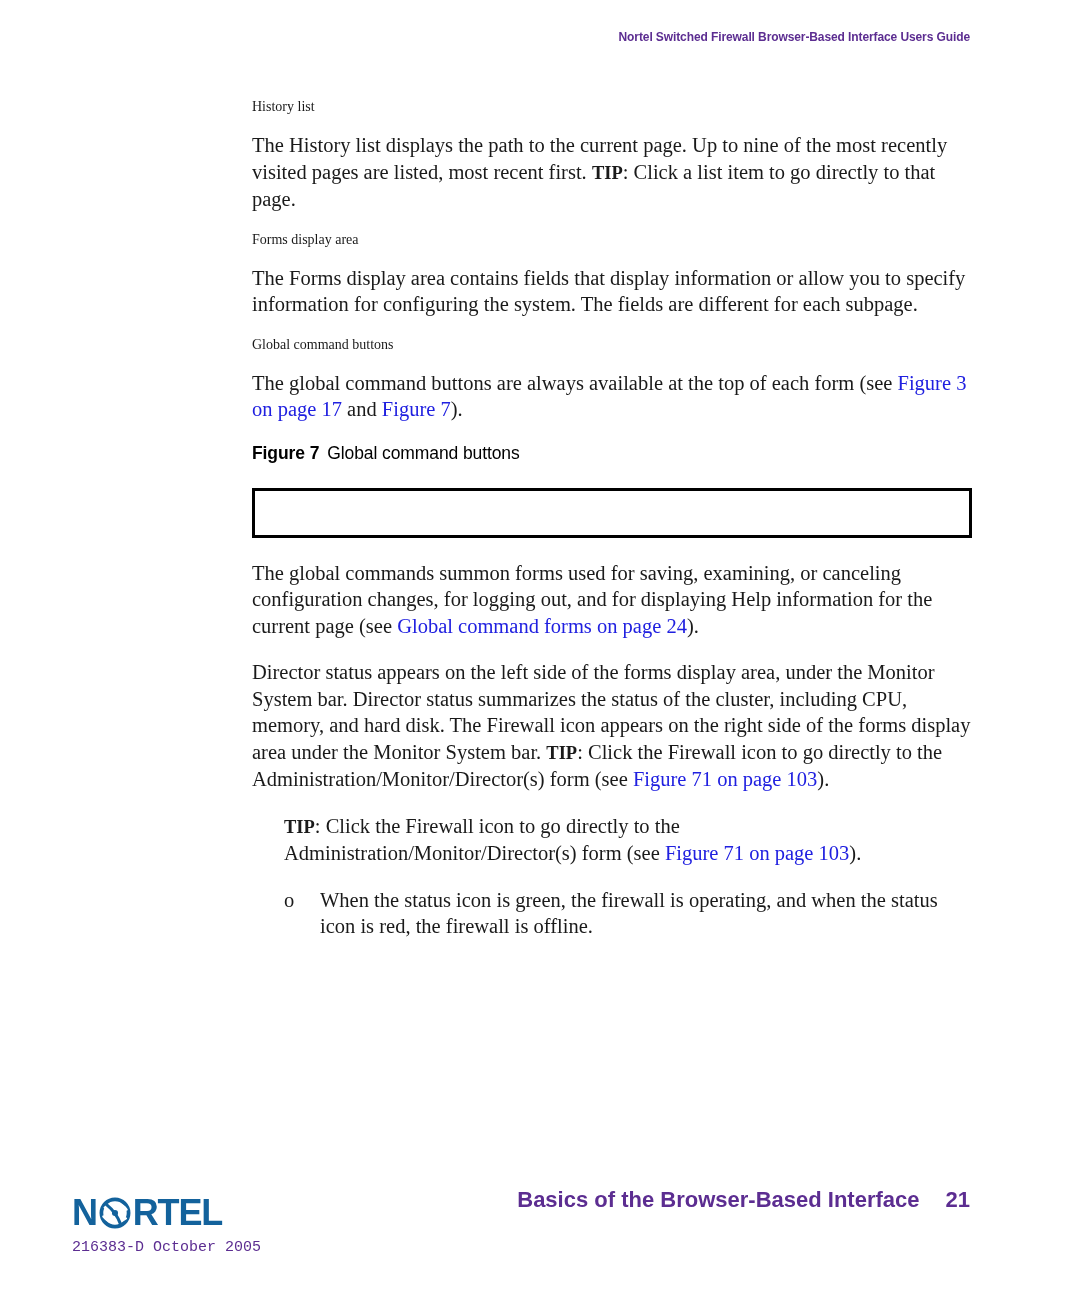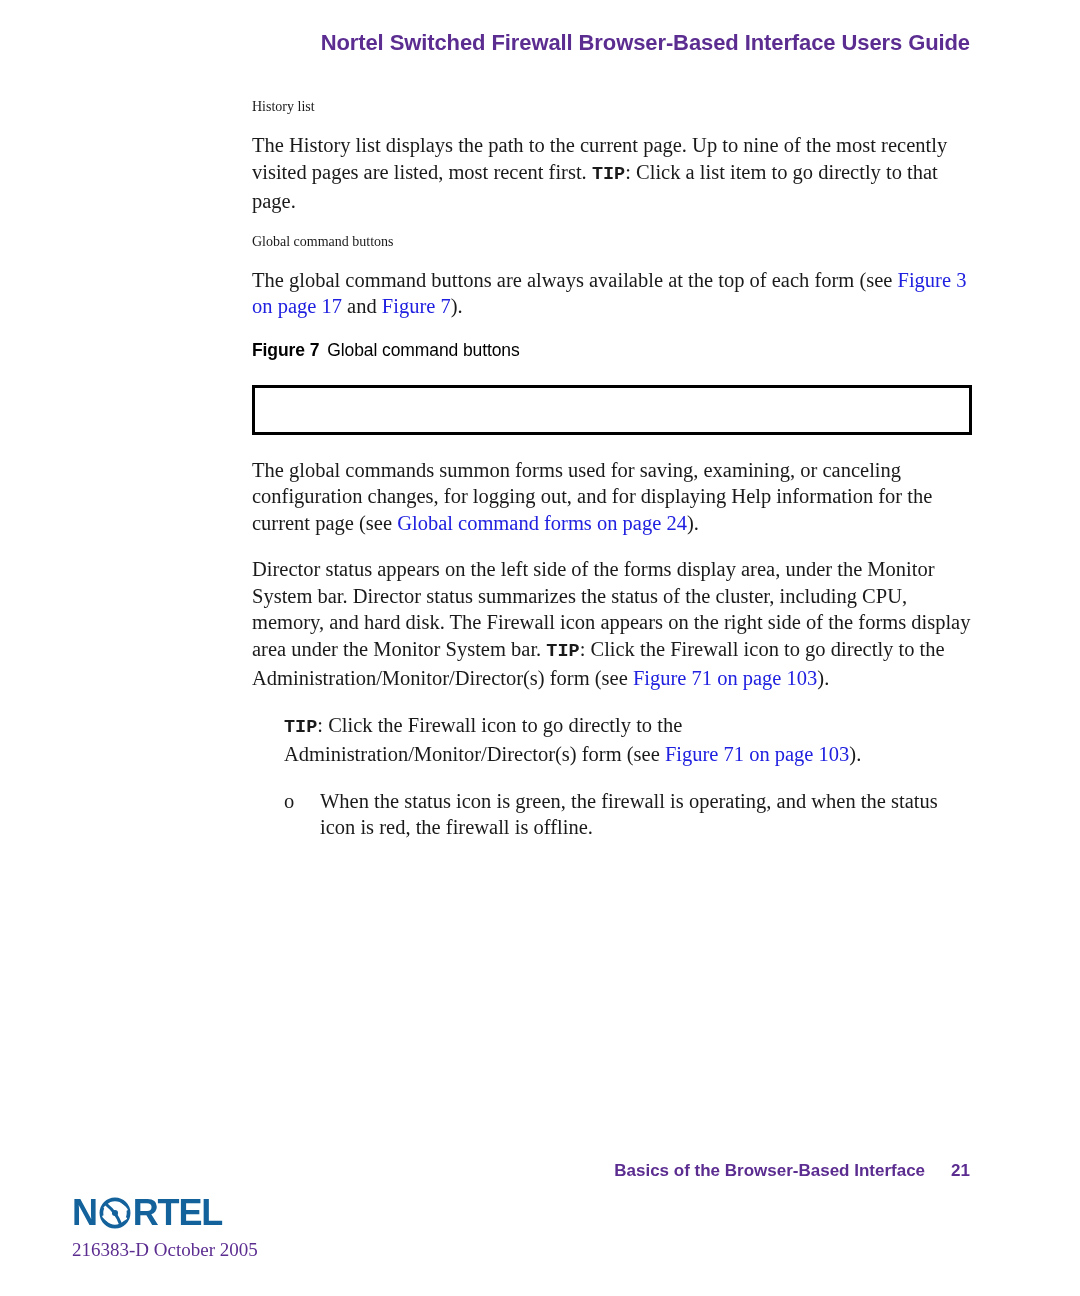--- a/index.html
+++ b/index.html
@@ -18,21 +18,21 @@
 
   
   .running-header {
     position: absolute;
     left: 0;
     top: 30px;
     width: 970px;
     text-align: right;
     font-family: "Liberation Sans", "DejaVu Sans", sans-serif;
     font-weight: bold;
-    font-size: 22px;
+    font-size: 12px;
     letter-spacing: -0.1px;
     color: #5c2d91;
     white-space: nowrap;
   }
 
   
   .content {
     position: absolute;
     left: 252px;
     top: 100px;
@@ -53,21 +53,21 @@
     margin: 0 0 20px 0;
     text-align: left;
   }
 
   .indent1 {
     margin-left: 32px;
     width: 688px;
   }
 
   b.tip {
-    font-family: Liberation Mono, monospace;
+    font-family: Liberation Serif, serif;
     font-weight: bold;
     font-size: 18.5px;
   }
 
   a.xref, .xref {
     color: #2020e0;
     text-decoration: none;
   }
 
   
@@ -132,57 +132,59 @@
     color: #13629c;
     line-height: 34px;
   }
   .logo-globe {
     width: 34px;
     height: 34px;
     margin: 0 1px;
     display: inline-block;
   }
   .doc-number {
-    font-family: Liberation Serif, serif;
-    font-size: 19px;
+    font-family: Liberation Mono, monospace;
+    font-size: 15px;
     color: #5c2d91;
     margin-top: 9px;
     white-space: nowrap;
   }
 
   .footer-right {
     position: absolute;
     left: 0;
-    top: 1161px;
+    top: 1187px;
     width: 970px;
     text-align: right;
     font-family: "Liberation Sans", "DejaVu Sans", sans-serif;
     font-weight: bold;
-    font-size: 17px;
+    font-size: 22px;
     color: #5c2d91;
     white-space: nowrap;
   }
   .footer-right .pageno { margin-left: 26px; }
 </style>
 </head>
 <body>
 
 <div class="page">
 
   <div class="running-header">Nortel Switched Firewall Browser-Based Interface Users Guide</div>
 
   <div class="content">
 
     <p class="lead">History list</p>
 
     <p class="body-para">
       <span>The History list displays the path to the current page. Up to nine of the most recently visited pages are listed, most recent first. </span><b class="tip">TIP</b><span>: Click a list item to go directly to that page.</span>
     </p>
 
-
+    <p class="lead">Forms display area</p>
+
+    <p class="body-para">The Forms display area contains fields that display information or allow you to specify information for configuring the system. The fields are different for each subpage.</p>
 
     <p class="lead">Global command buttons</p>
 
     <p class="body-para">
       <span>The global command buttons are always available at the top of each form (see </span><a class="xref" href="#">Figure 3 on page 17</a><span> and </span><a class="xref" href="#">Figure 7</a><span>).</span>
     </p>
 
     <p class="fig-caption">
       <span class="fig-num">Figure 7</span><span>Global command buttons</span>
     </p>

